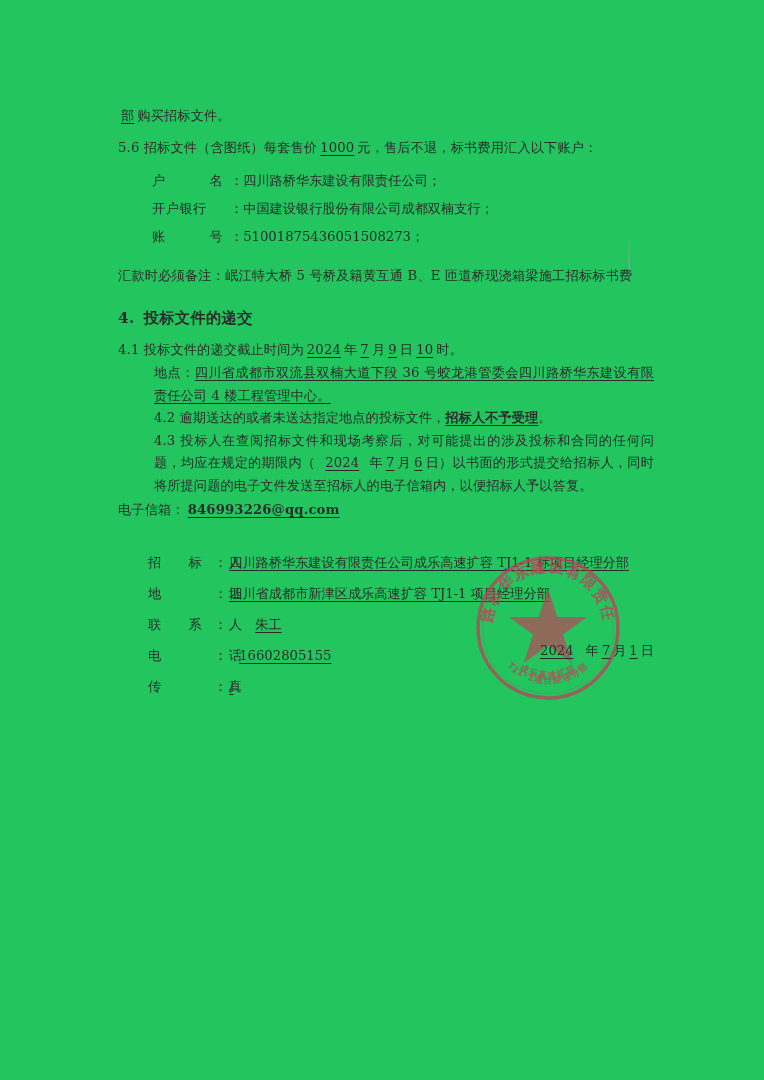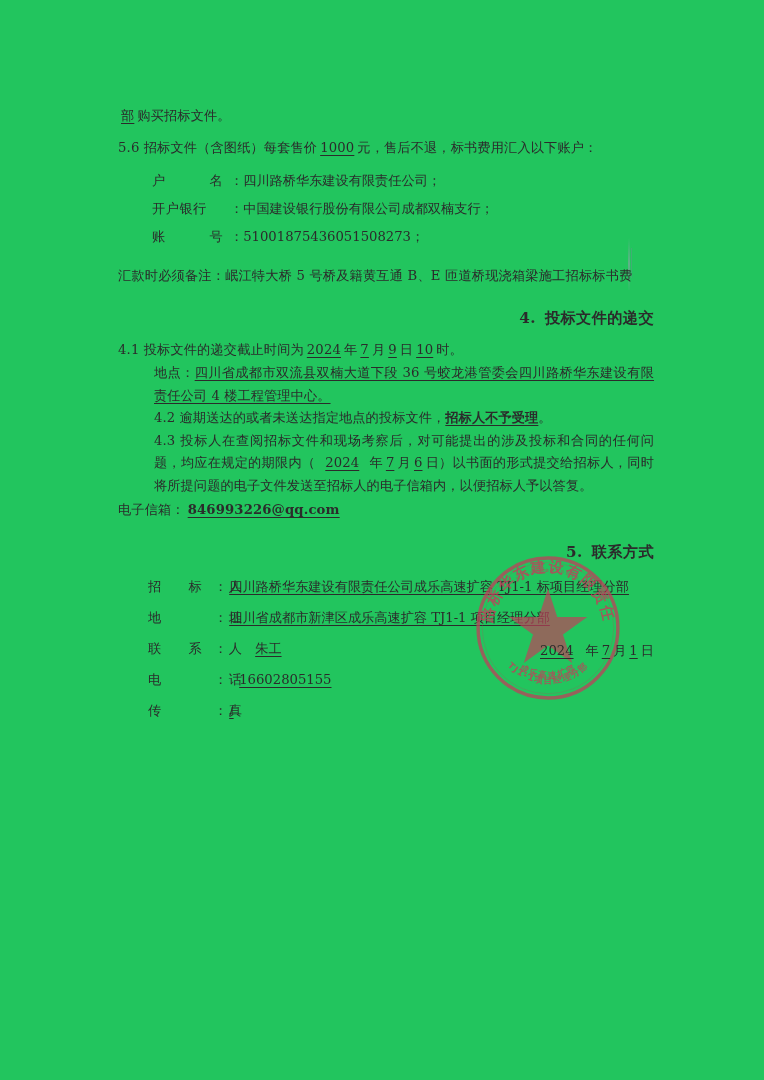--- a/index.html
+++ b/index.html
@@ -86,21 +86,20 @@
     white-space: nowrap;
   }
 
   h2.sec {
     font-weight: bold;
     font-size: 15.2px;
     margin: 0;
     padding: 0;
     letter-spacing: 0.4px;
     line-height: 24px;
-    text-align: right;
   }
   .sec-num { margin-right: 9px; }
 
   .kv {
     font-size: 13.2px;
     line-height: 31px;
     white-space: nowrap;
   }
   .kv .k {
     display: inline-block;
@@ -205,23 +204,20 @@
     <div class="para">
       <span>4.3 投标人在查阅招标文件和现场考察后，对可能提出的涉及投标和合同的任何问题，均应在规定的期限内（</span><span class="blank-u pad" style="padding:0 10px;">2024</span><span>年</span><span class="blank-u pad">7</span><span>月</span><span class="blank-u pad">6</span><span>日</span><span>）以书面的形式提交给招标人，同时将所提问题的电子文件发送至招标人的电子信箱内，以便招标人予以答复。</span>
     </div>
 
     <div class="line">
       <span>电子信箱：</span><span class="bold u pad">846993226@qq.com</span>
     </div>
 
     <div class="gap-l"></div>
 
-    <h2 class="sec">
-      <span class="sec-num">5.</span><span>联系方式</span>
-    </h2>
 
     <div class="gap-s"></div>
 
     <div class="indent-2">
       <div class="kv">
         <span class="k">招　标　人</span><span class="colon">：</span><span class="v">四川路桥华东建设有限责任公司成乐高速扩容 TJ1-1 标项目经理分部</span>
       </div>
       <div class="kv">
         <span class="k">地　　　址</span><span class="colon">：</span><span class="v">四川省成都市新津区成乐高速扩容 TJ1-1 项目经理分部</span>
       </div>

